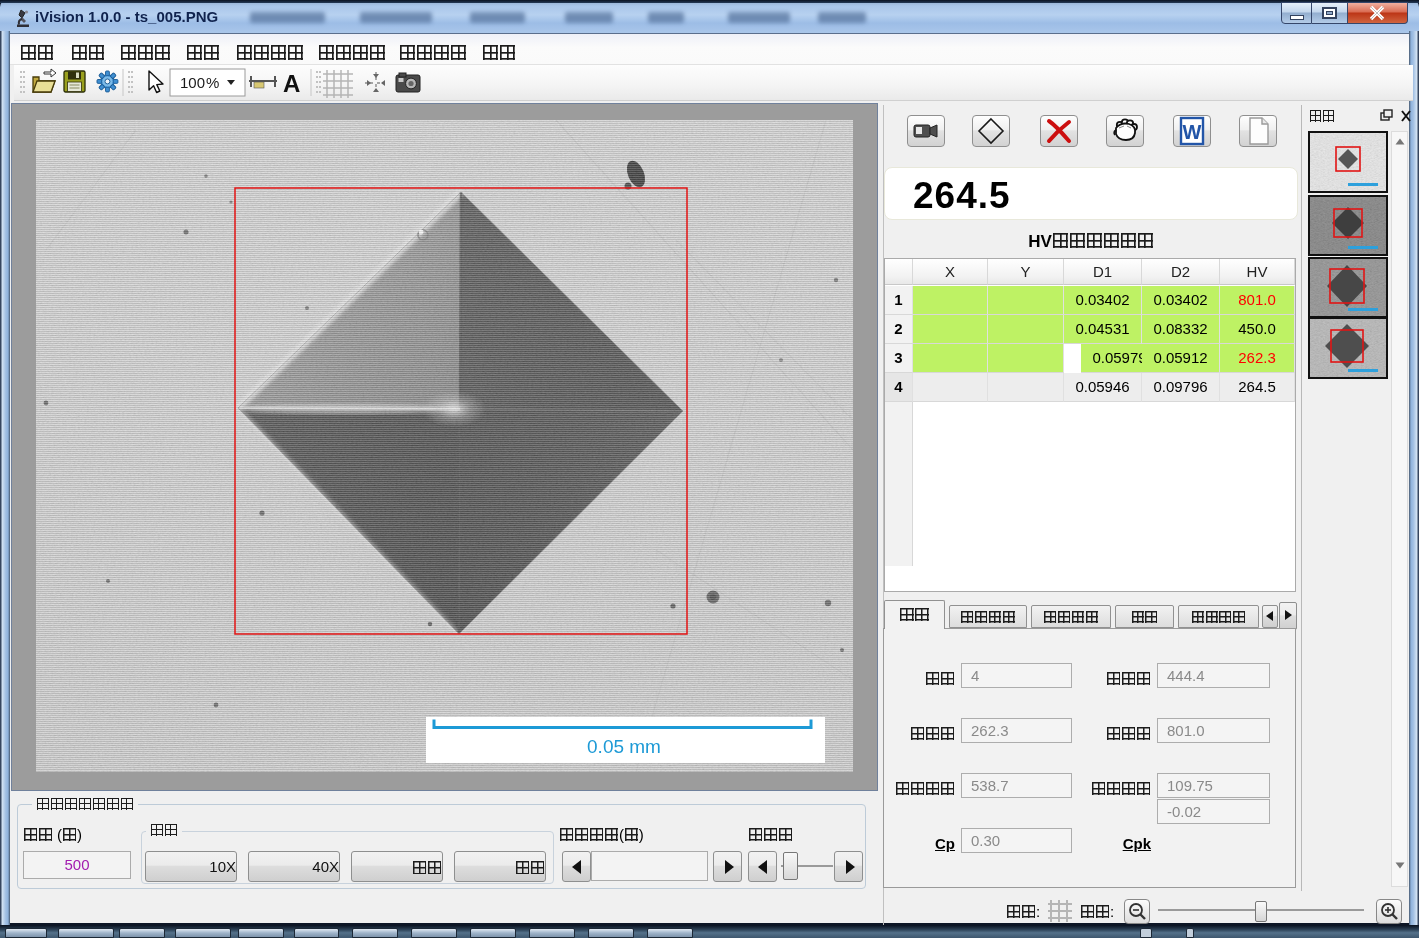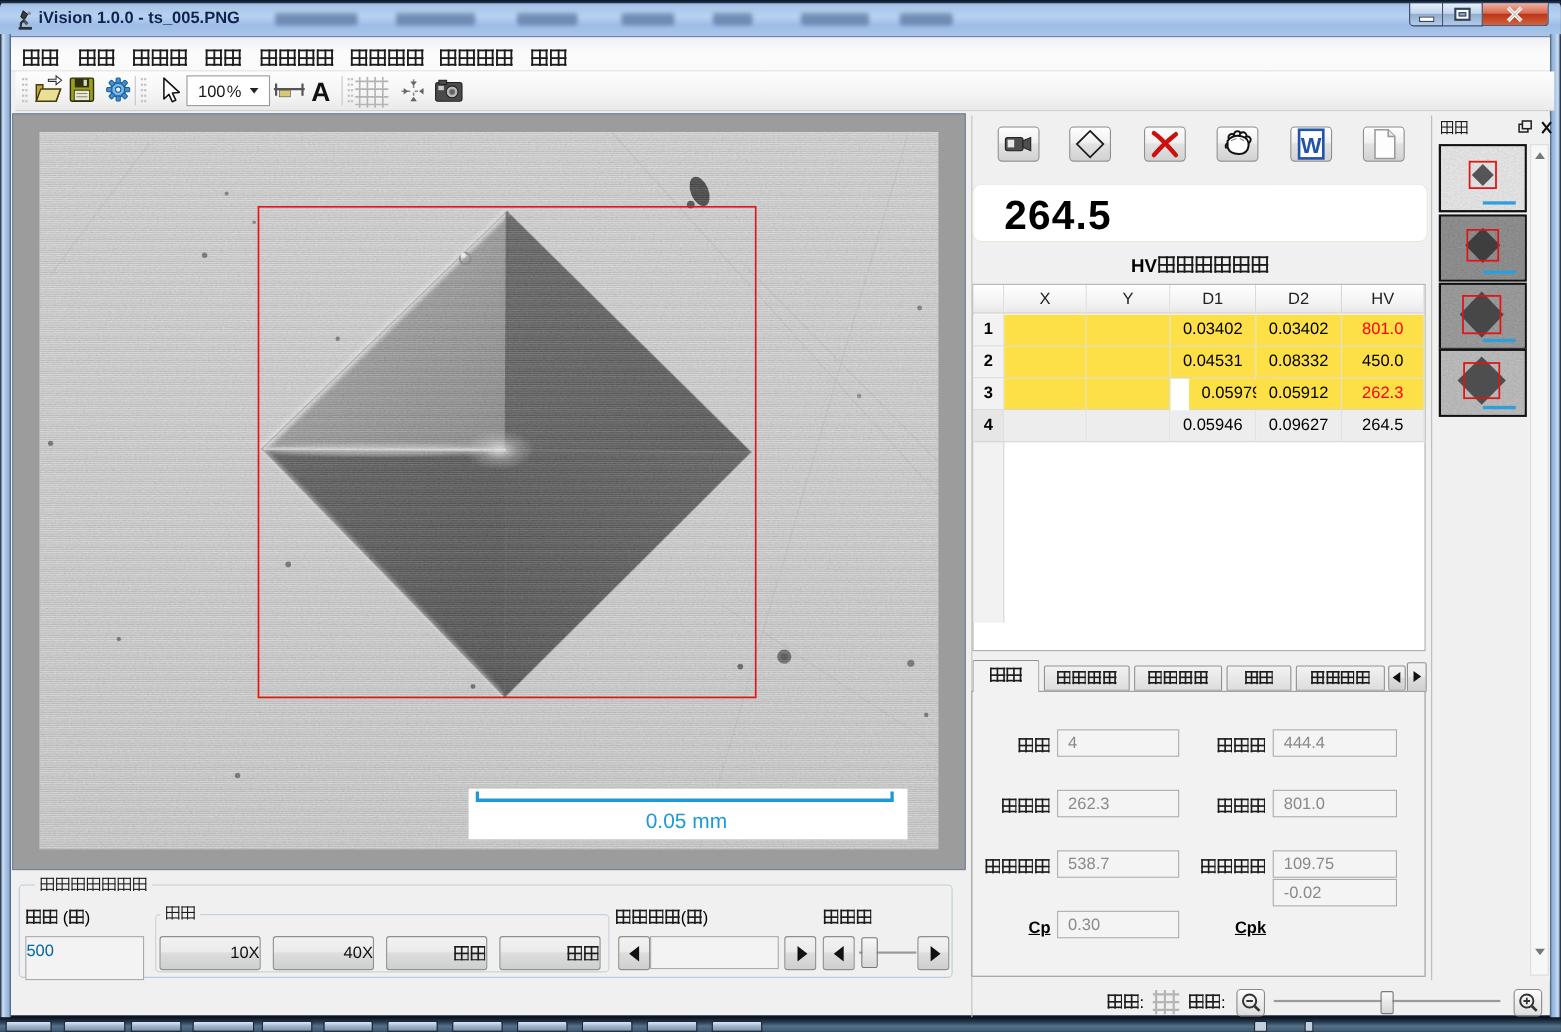--- a/index.html
+++ b/index.html
@@ -43,21 +43,21 @@
 .tri-l{position:absolute;left:9px;top:8px;width:0;height:0;border:7px solid transparent;border-right:9px solid #111;border-left:none;}
 .tri-r{position:absolute;left:11px;top:8px;width:0;height:0;border:7px solid transparent;border-left:9px solid #111;border-right:none;}
 .tin{position:absolute;border:1px solid #ababab;background:#f3f3f3;color:#8a8a8a;font-size:15px;}
 
 .rbtn{position:absolute;top:81px;width:38px;height:32px;border:1px solid #8f8f8f;border-radius:4px;background:linear-gradient(180deg,#fefefe 0,#f0f0f0 45%,#e2e2e2 50%,#d2d2d2 100%);}
 #bigbox{position:absolute;left:874px;top:133px;width:414px;height:53px;background:#fff;border:1px solid #e8e8da;border-radius:8px;}
 #bigbox b{position:absolute;left:28px;top:7px;font-size:37px;color:#000;letter-spacing:1px;}
 
 #tbl{position:absolute;left:874px;top:224px;width:412px;height:334px;background:#fff;border:1px solid #aaa;}
 .th{position:absolute;top:0;height:26px;background:linear-gradient(180deg,#fff 0,#f2f2f2 70%,#e8e8e8 100%);border-right:1px solid #d8d8d8;border-bottom:1px solid #c8c8c8;font-size:15px;color:#222;text-align:center;line-height:26px;}
-.td{position:absolute;height:29px;border-right:1px solid #e0e0e0;border-bottom:1px solid #d8d8d8;font-size:15px;color:#000;text-align:center;line-height:28px;background:#fde047;}
+.td{position:absolute;height:29px;border-right:1px solid #e0e0e0;border-bottom:1px solid #d8d8d8;font-size:15px;color:#000;text-align:center;line-height:28px;background:#bef264;}
 .rn{background:#f2f2f2;font-weight:bold;}
 
 .tab{position:absolute;border:1px solid #919191;background:linear-gradient(180deg,#f2f2f2,#ddd);font-size:15px;text-align:center;color:#222;border-radius:2px 2px 0 0;}
 #tabpanel{position:absolute;left:873px;top:594px;width:413px;height:260px;background:#f2f2f2;border:1px solid #9a9a9a;}
 .slabel{position:absolute;font-size:15px;color:#000;text-align:right;text-decoration:underline;}
 .sin{position:absolute;width:111px;height:25px;border:1px solid #adadad;background:#f4f4f4;color:#8a8a8a;font-size:15px;line-height:23px;padding-left:9px;}
 
 #album{position:absolute;left:1291px;top:71px;width:108px;height:786px;background:#f0f0f0;border-left:1px solid #b8b8b8;}
 .thumb{position:absolute;left:6px;width:80px;border:2px solid #111;background:#bbb;}
 
@@ -336,21 +336,21 @@
           <path d="M398 599.5 L398 609 M775 599.5 L775 609 M396.5 607.5 L776.5 607.5" stroke="#1d9ad6" stroke-width="3" fill="none"></path>
           <text x="588" y="633" font-size="19" fill="#1d9ad6" text-anchor="middle">0.05 mm</text>
         </g>
       </svg>
     </div>
       </div>
 
     <div class="gbox" style="left:7px;top:770px;width:849px;height:85px">
       <div class="glabel"><i class="z"></i><i class="z"></i><i class="z"></i><i class="z"></i><i class="z"></i><i class="z"></i><i class="z"></i></div>
       <div class="abs" style="left:5px;top:21px;font-size:15px"><i class="z"></i><i class="z"></i> (<i class="z"></i>)</div>
-      <div class="tin" style="left:5px;top:46px;width:108px;height:40px;text-align:left;line-height:26px;color:#0369a1">500</div>
+      <div class="tin" style="left:5px;top:46px;width:108px;height:28px;text-align:center;line-height:26px;color:#a21caf">500</div>
       <div class="gbox" style="left:123px;top:26px;width:413px;height:53px;border-color:#c8d2dc">
         <div class="glabel" style="left:4px;top:-10px"><i class="z"></i><i class="z"></i></div>
       </div>
       <div class="win7btn" style="left:127px;top:46px;width:92px">10X</div>
       <div class="win7btn" style="left:230px;top:46px;width:92px">40X</div>
       <div class="win7btn" style="left:333px;top:46px;width:92px"><i class="z" style="vertical-align:-2px"></i><i class="z" style="vertical-align:-2px"></i></div>
       <div class="win7btn" style="left:436px;top:46px;width:92px"><i class="z" style="vertical-align:-2px"></i><i class="z" style="vertical-align:-2px"></i></div>
       <div class="abs" style="left:541px;top:21px;font-size:15px"><i class="z"></i><i class="z"></i><i class="z"></i><i class="z"></i>(<i class="z"></i>)</div>
       <div class="spinb" style="left:544px;top:46px">
           <span class="tri-l"></span>
@@ -442,21 +442,21 @@
       <div class="td rn" style="left:0;top:85px;width:28px">3</div>
       <div class="td" style="left:28px;top:85px;width:75px"></div>
       <div class="td" style="left:103px;top:85px;width:76px"></div>
       <div class="td" style="left:196px;top:85px;width:78px">0.05979</div>
       <div class="td" style="left:257px;top:85px;width:78px">0.05912</div>
       <div class="td" style="left:335px;top:85px;width:75px;color:#f00">262.3</div>
       <div class="td rn" style="left:0;top:114px;width:28px;background:#e6e6e6">4</div>
       <div class="td sel" style="left:28px;top:114px;width:75px;background:#ededed"></div>
       <div class="td sel" style="left:103px;top:114px;width:76px;background:#ededed"></div>
       <div class="td sel" style="left:179px;top:114px;width:78px;background:#ededed">0.05946</div>
-      <div class="td sel" style="left:257px;top:114px;width:78px;background:#ededed">0.09627</div>
+      <div class="td sel" style="left:257px;top:114px;width:78px;background:#ededed">0.09796</div>
       <div class="td sel" style="left:335px;top:114px;width:75px;background:#ededed">264.5</div>
     </div>
 
     <div class="tab" style="left:874px;top:566px;width:61px;height:29px;background:#f2f2f2;border-bottom:none;line-height:27px;z-index:3"><i class="z"></i><i class="z"></i></div>
     <div class="tab" style="left:939px;top:571px;width:78px;height:23px;line-height:21px"><i class="z" style="width:.8em;height:.8em"></i><i class="z" style="width:.8em;height:.8em"></i><i class="z" style="width:.8em;height:.8em"></i><i class="z" style="width:.8em;height:.8em"></i></div>
     <div class="tab" style="left:1021px;top:571px;width:80px;height:23px;line-height:21px"><i class="z" style="width:.8em;height:.8em"></i><i class="z" style="width:.8em;height:.8em"></i><i class="z" style="width:.8em;height:.8em"></i><i class="z" style="width:.8em;height:.8em"></i></div>
     <div class="tab" style="left:1105px;top:571px;width:59px;height:23px;line-height:21px"><i class="z" style="width:.8em;height:.8em"></i><i class="z" style="width:.8em;height:.8em"></i></div>
     <div class="tab" style="left:1168px;top:571px;width:81px;height:23px;line-height:21px"><i class="z" style="width:.8em;height:.8em"></i><i class="z" style="width:.8em;height:.8em"></i><i class="z" style="width:.8em;height:.8em"></i><i class="z" style="width:.8em;height:.8em"></i></div>
     <div class="spinb" style="left:1252px;top:571px;width:16px;height:23px;border-radius:2px">
         <span class="tri-l" style="left:3px;top:5px;border-width:5px;border-right-width:7px"></span>

